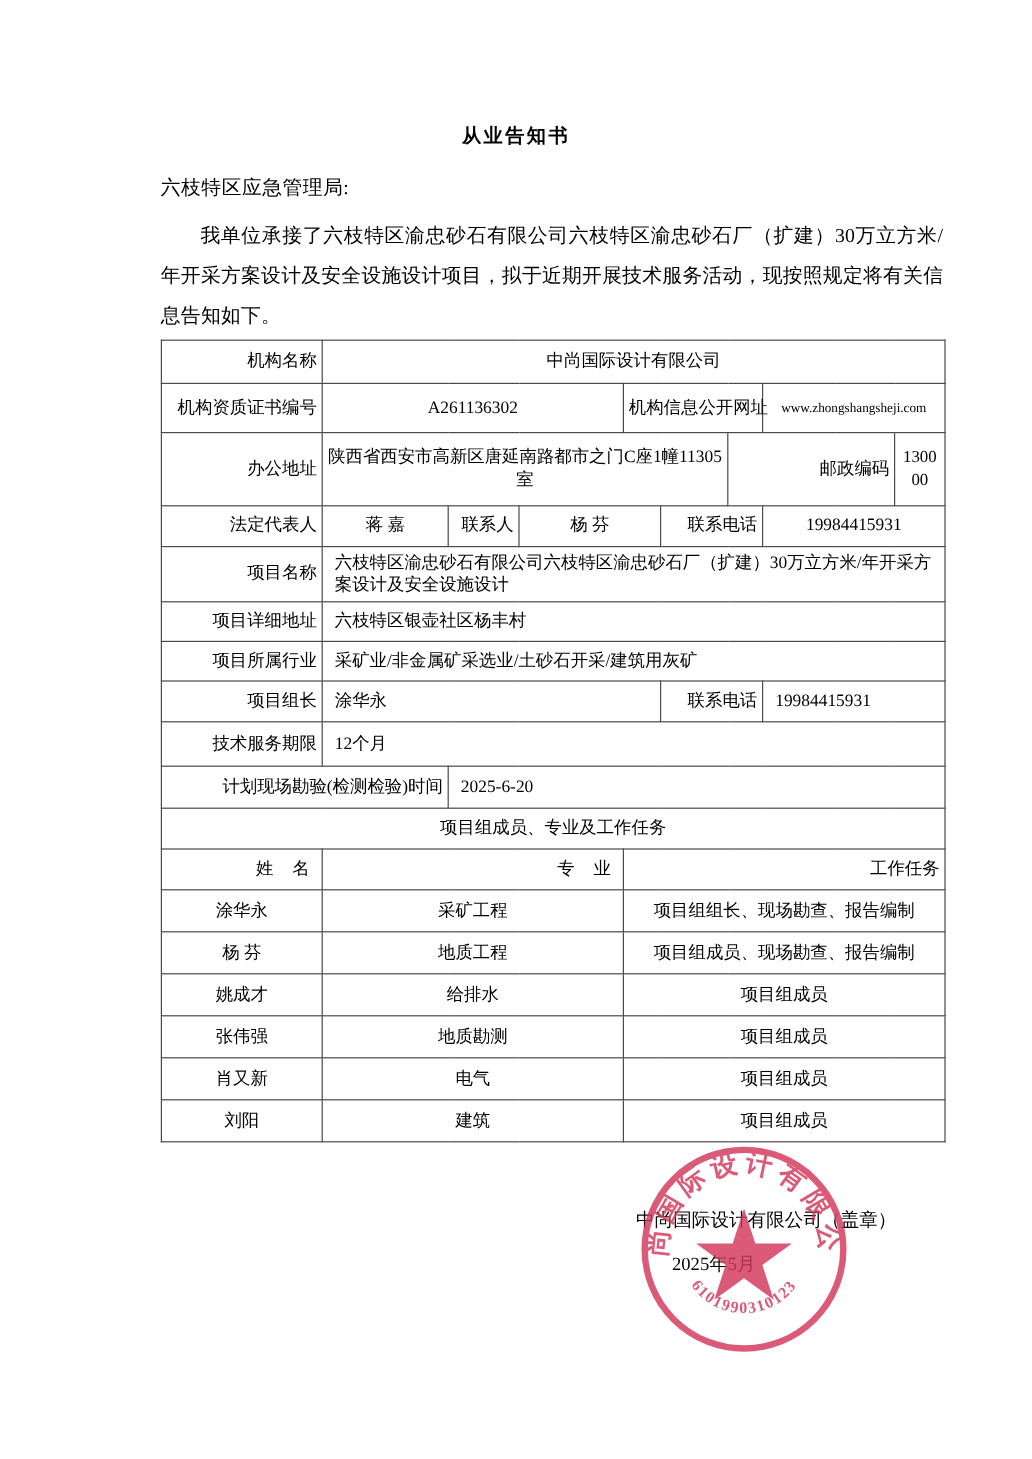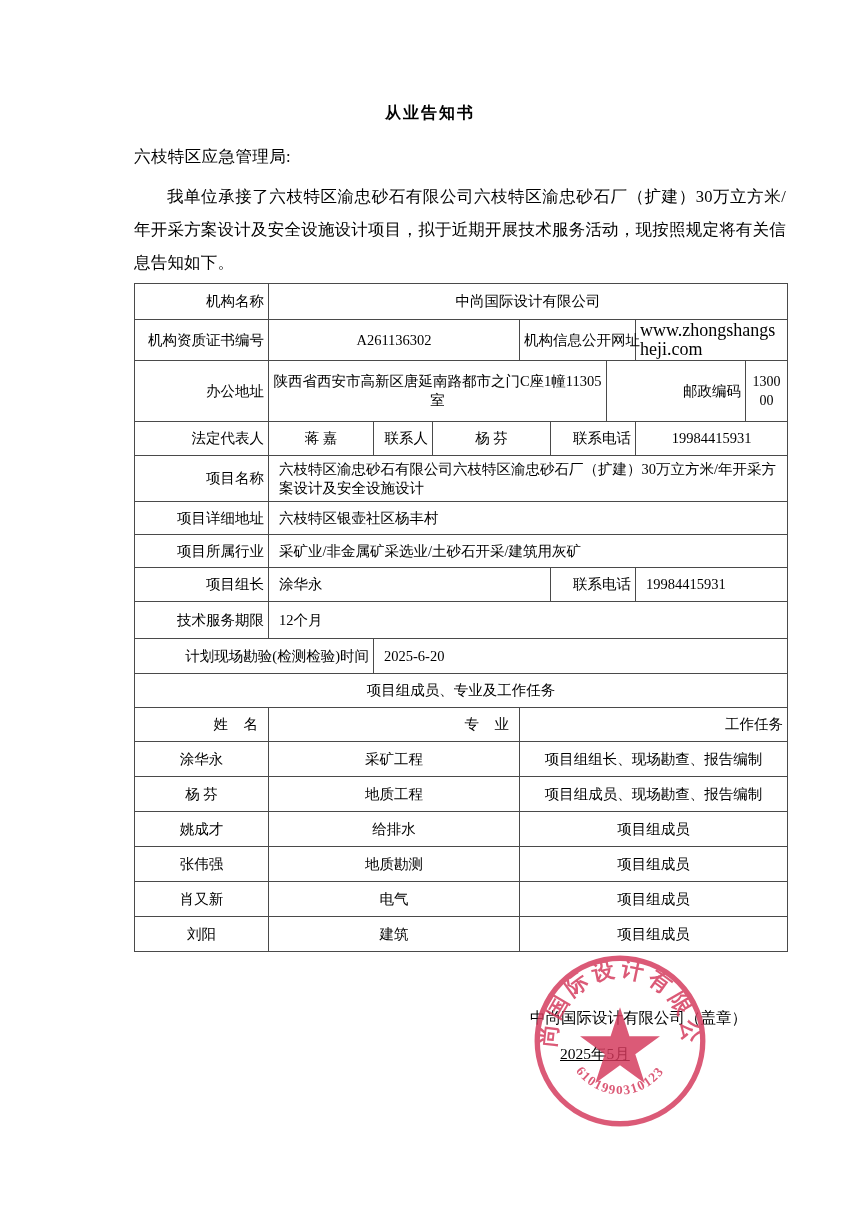--- a/index.html
+++ b/index.html
@@ -97,23 +97,23 @@
   .r-period .val-l,
   .r-survey .val-l,
   .r-leader .val-l,
   .r-proj .val-l,
   .r-addr .val-l,
   .r-ind .val-l { padding-left: 10px; }
 
   .name-sp { letter-spacing: 6px; margin-left: 36px; }
 
   .url-cell {
-    font-size: 18px;
+    font-size: 11px;
     line-height: 18px;
-    text-align: left;
+    text-align: center;
     padding-left: 5px;
     word-break: break-all;
     font-family: "Liberation Serif", "DejaVu Serif", serif;
   }
   .zip-cell {
     font-size: 14px;
     line-height: 18px;
     text-align: center;
     padding: 0 2px;
     word-break: break-all;
@@ -126,21 +126,21 @@
   .sign-block {
     position: absolute;
     left: 460px;
     top: 1000px;
     width: 340px;
     font-size: 15.5px;
     line-height: 36px;
     z-index: 3;
   }
   .sign-company { padding-left: 70px; }
-  .sign-date { padding-left: 100px; text-decoration: underline; }
+  .sign-date { padding-left: 100px; }
 
   
   .stamp {
     position: absolute;
     left: 531px;
     top: 952px;
     width: 178px;
     height: 178px;
     z-index: 5;
     pointer-events: none;

